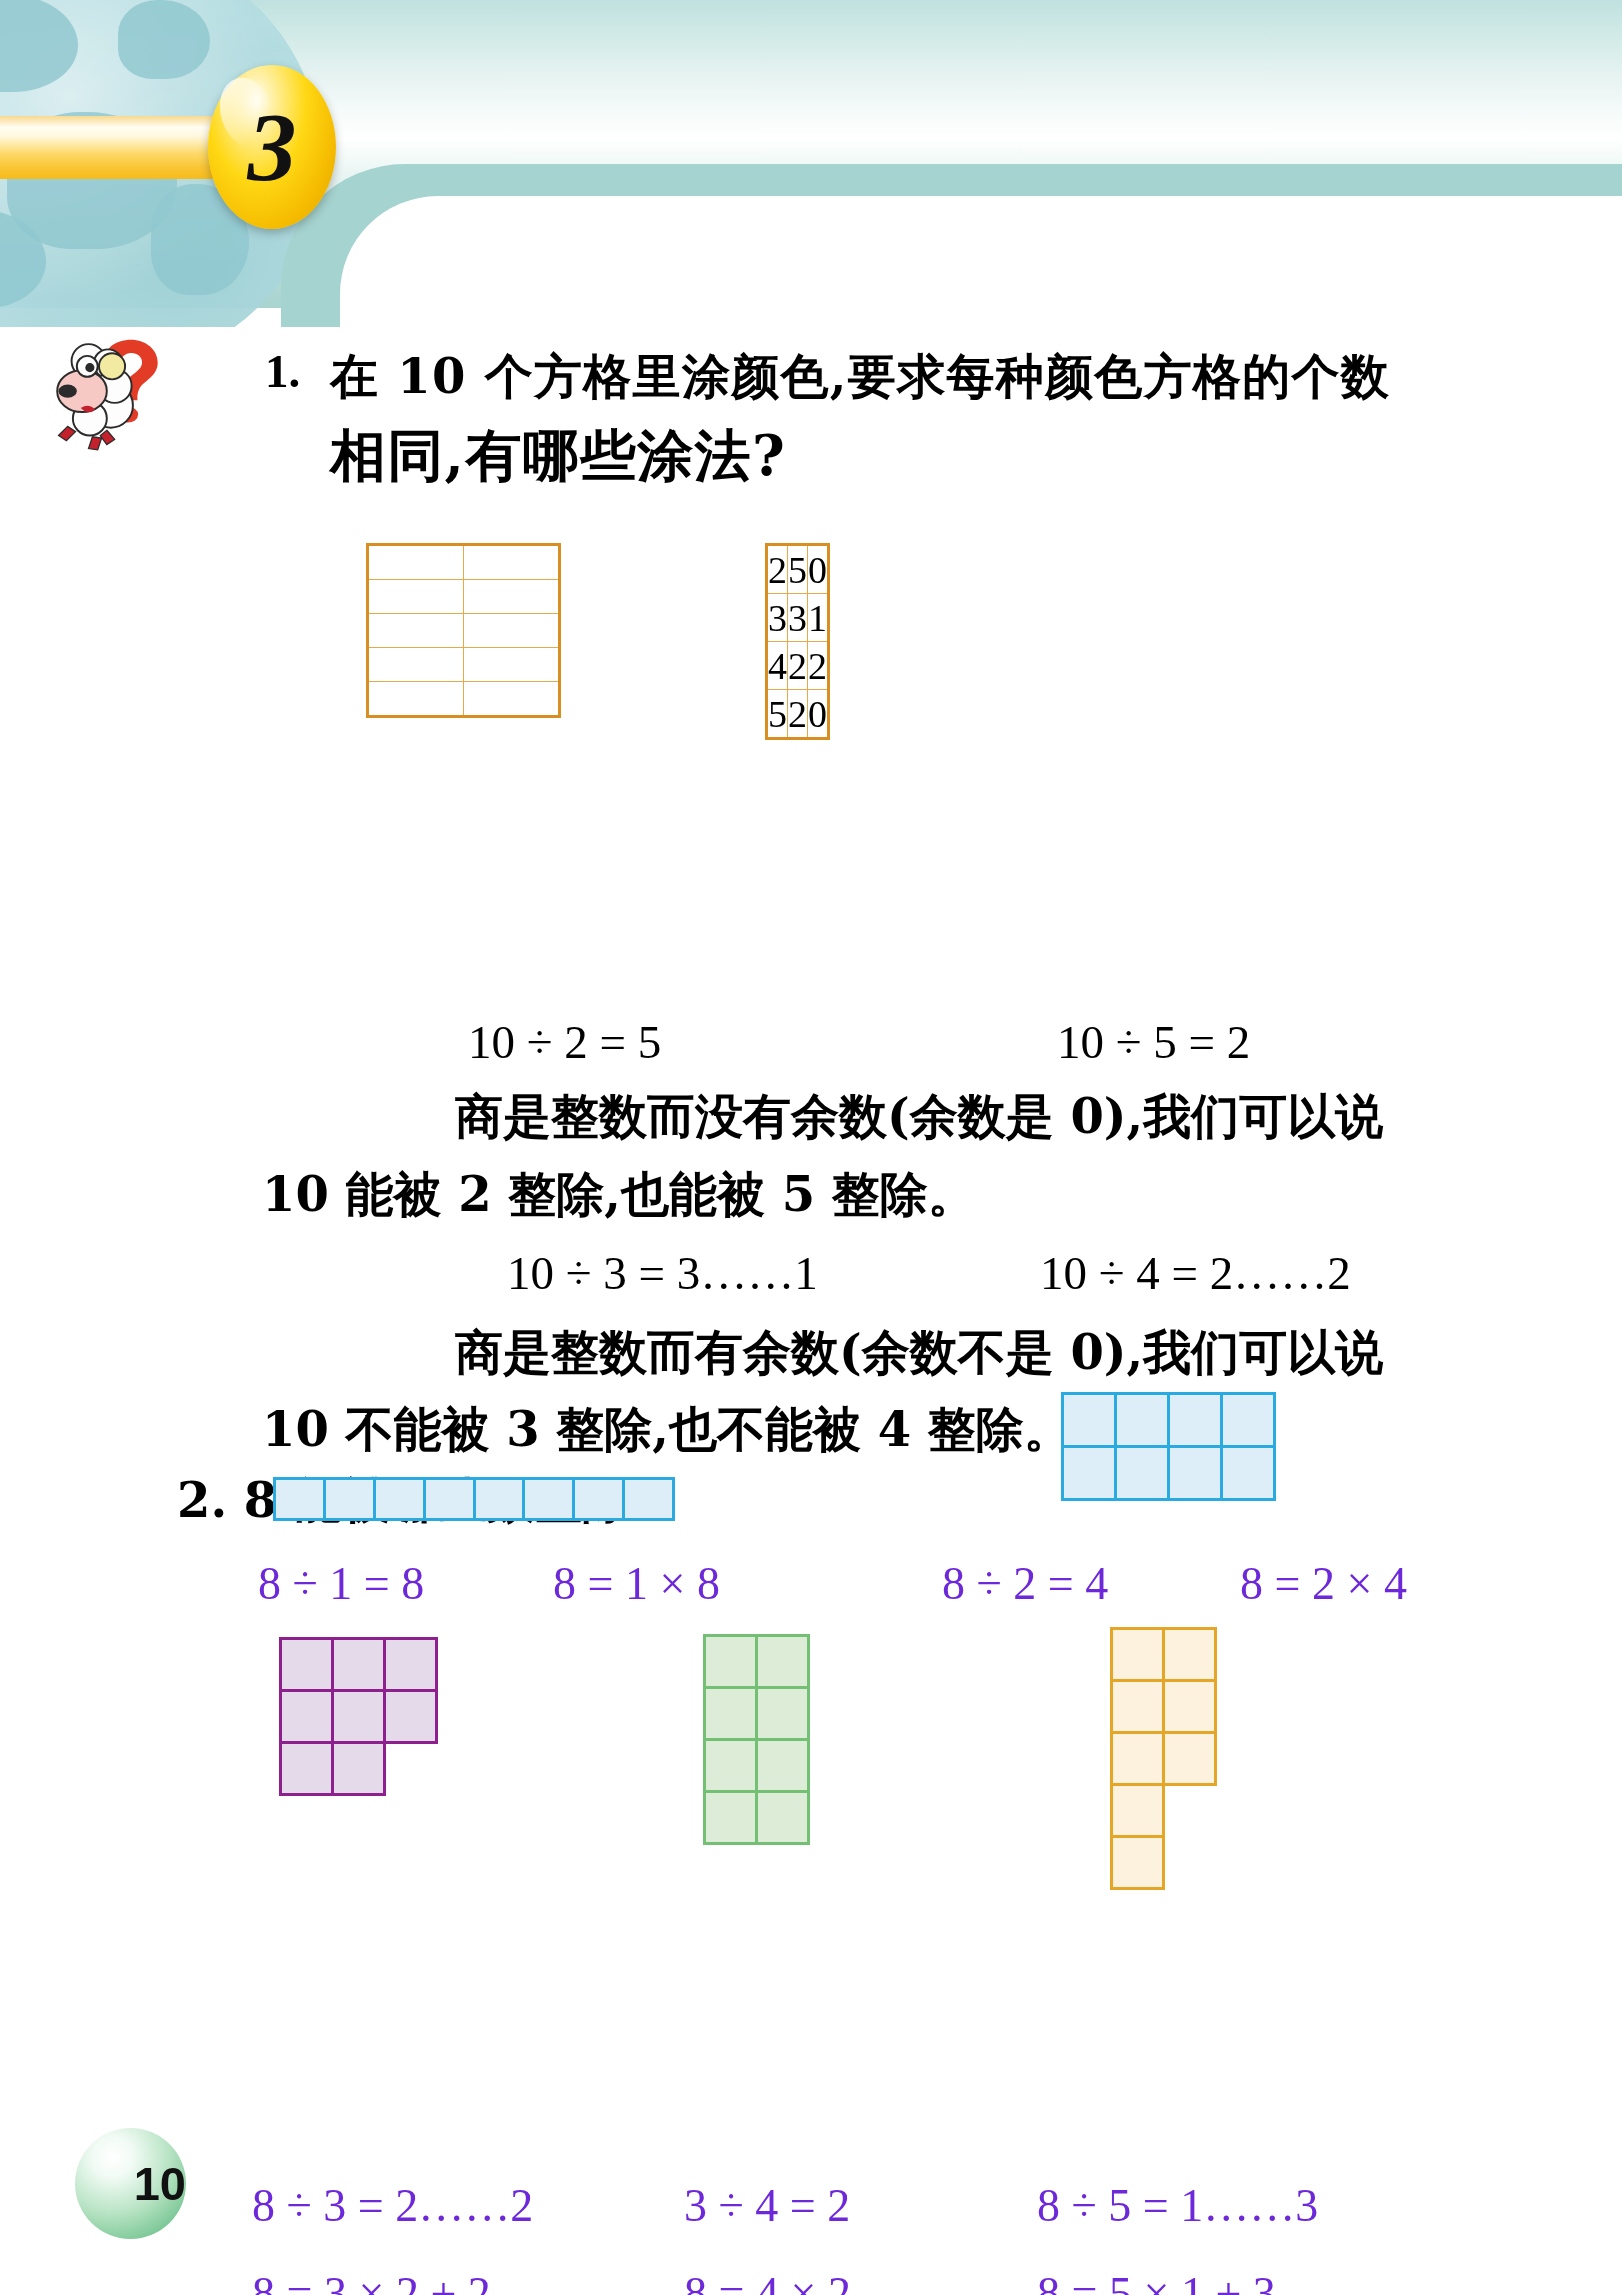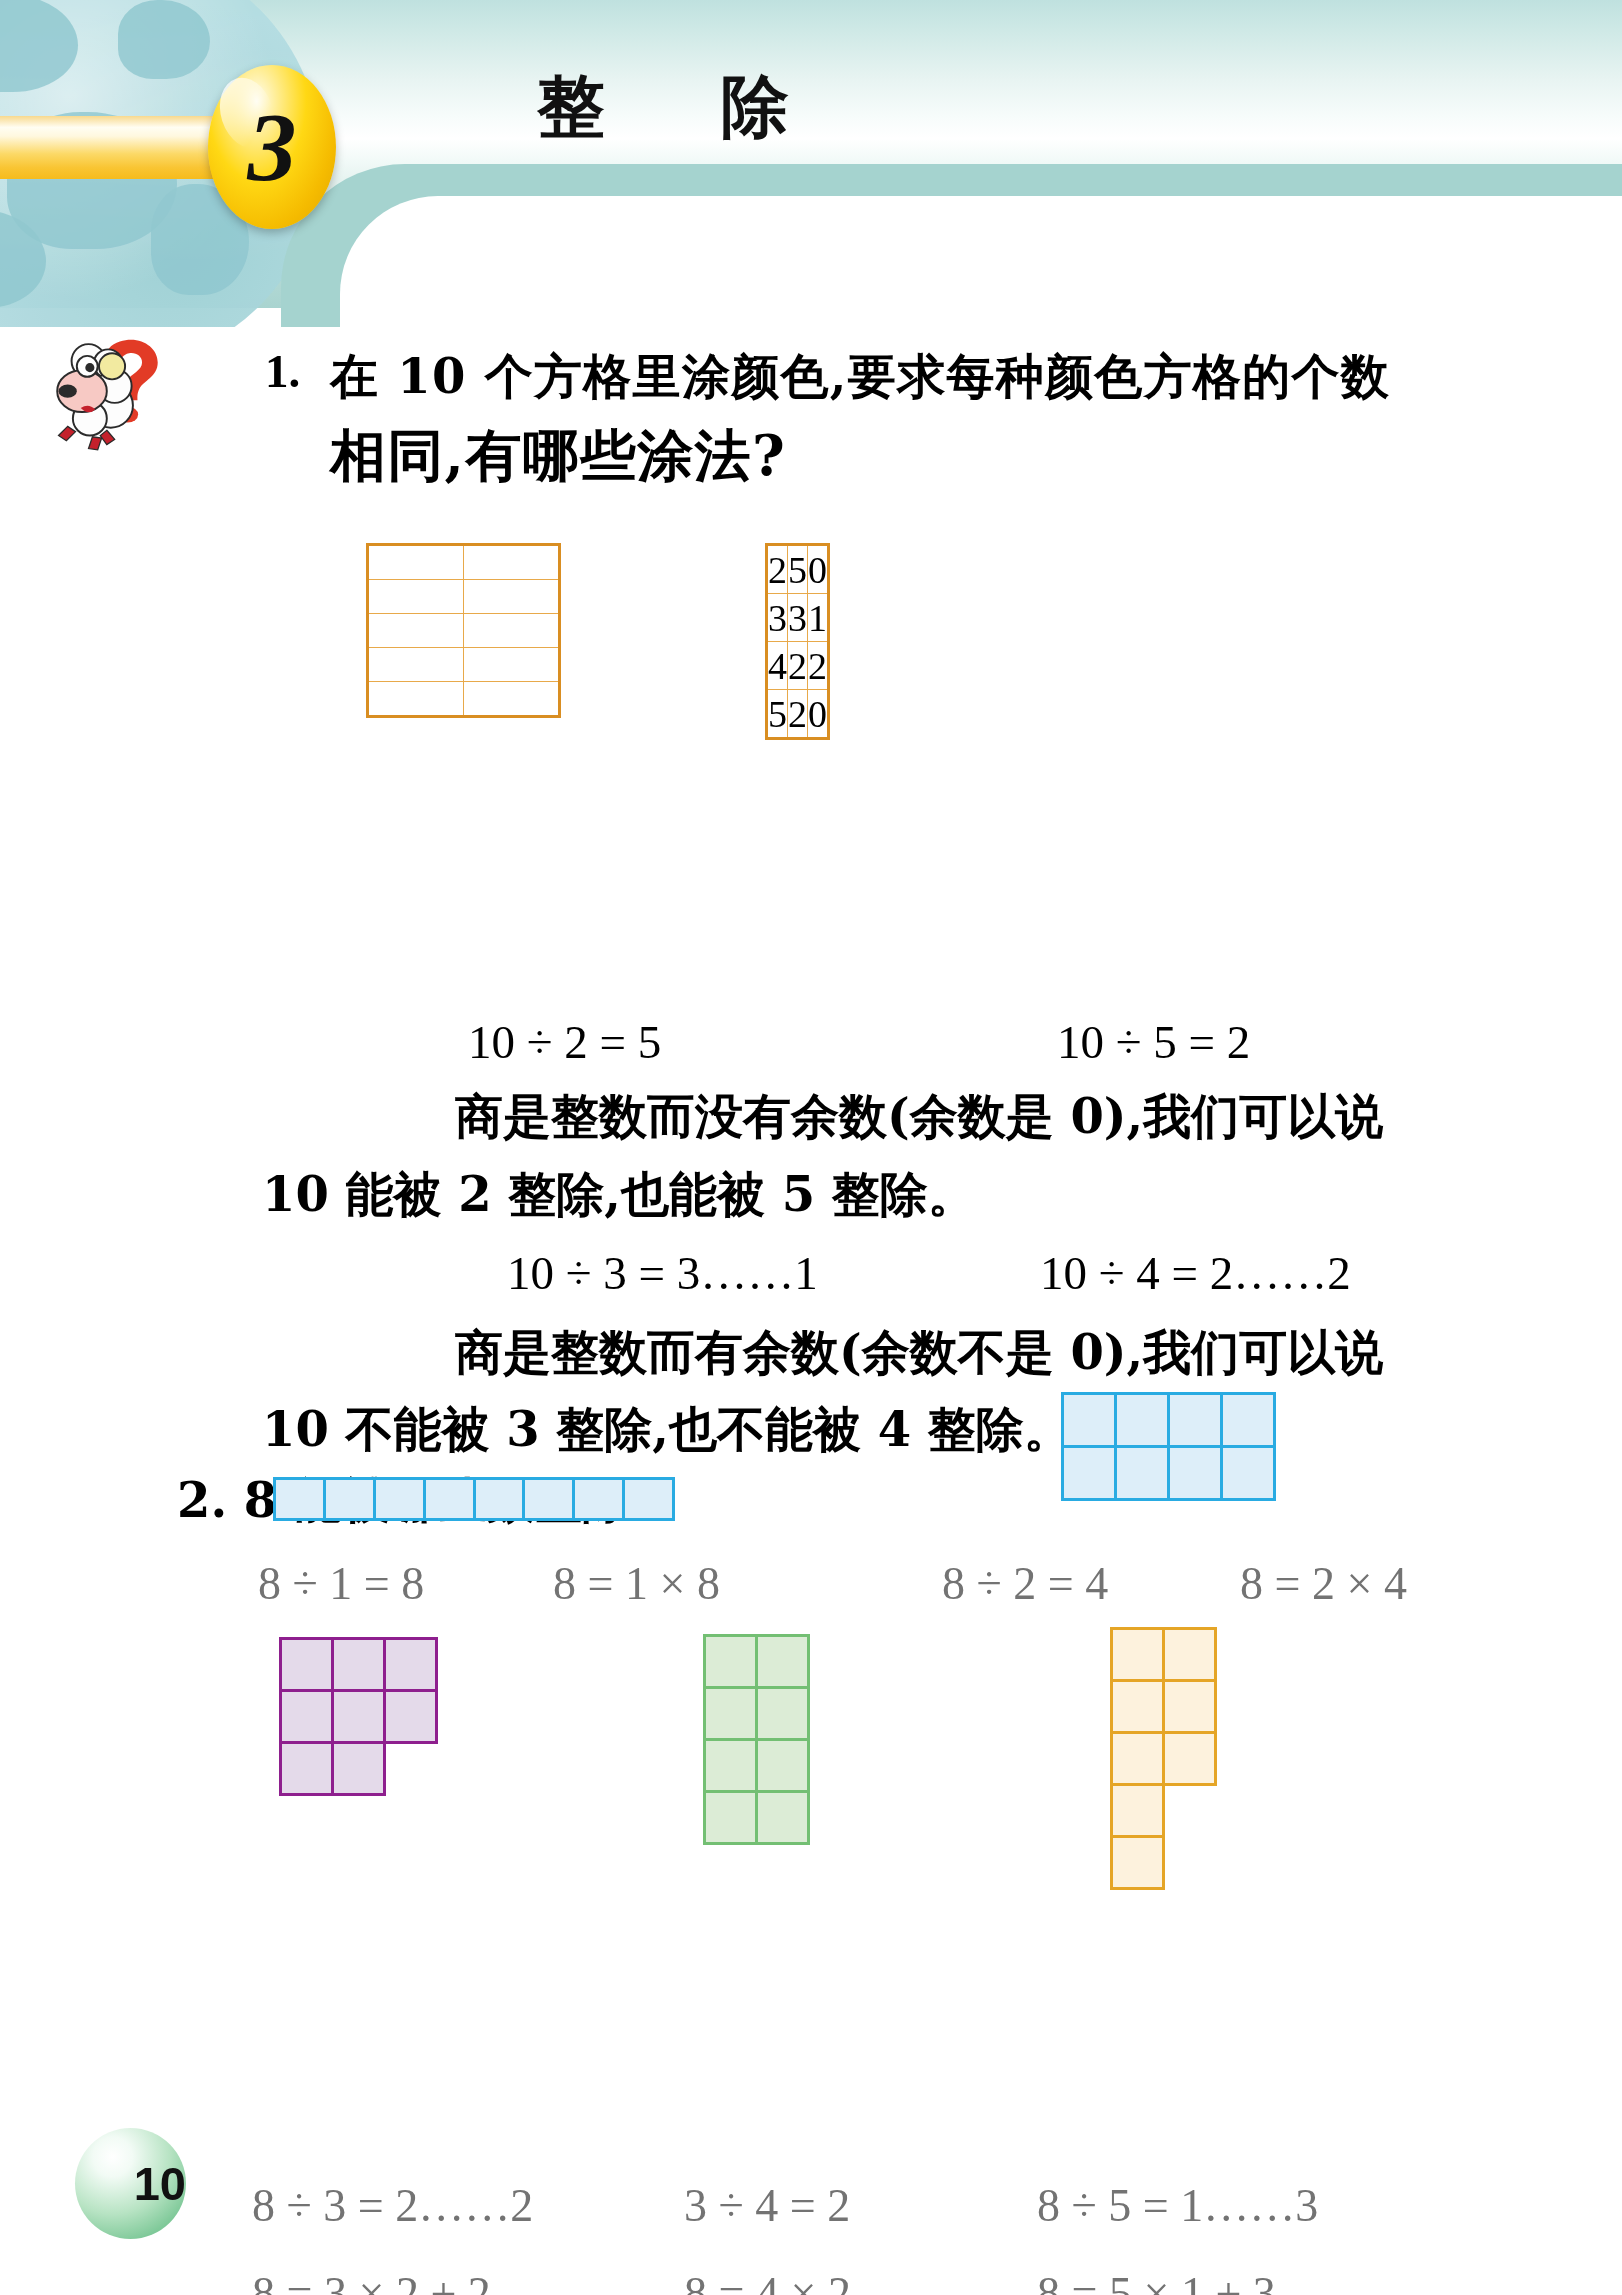--- a/index.html
+++ b/index.html
@@ -170,21 +170,21 @@
   .cellgrid .row { display:flex; }
   .cellgrid .cell { box-sizing:border-box; }
 
   
   .grid-8x1 { left:275px; top:1152px; }
   .grid-8x1 .cell { width:53px; height:44px; background:#ddeef9; border:3.3px solid #29abe2; margin:-1.6px; }
   
   .grid-4x2 { left:1063px; top:1067px; }
   .grid-4x2 .cell { width:56px; height:56px; background:#ddeef9; border:3.3px solid #29abe2; margin:-1.6px; }
 
-  .eqline { position:absolute; font-size:46px; font-family:"Liberation Serif", serif; color:#737373; white-space:nowrap; }
+  .eqline { position:absolute; font-size:46px; font-family:"Liberation Serif", serif; color:#6d28d9; white-space:nowrap; }
 
   
   .grid-purple { left:281px; top:1312px; }
   .grid-purple .cell { width:55px; height:55px; background:#e4daea; border:3.3px solid #8e1f8e; margin:-1.6px; }
   
   .grid-green { left:705px; top:1309px; }
   .grid-green .cell { width:55px; height:55px; background:#dcecd6; border:3.3px solid #73bf73; margin:-1.6px; }
   
   .grid-orange { left:1112px; top:1302px; }
   .grid-orange .cell { width:55px; height:55px; background:#fdf2dd; border:3.3px solid #e5a526; margin:-1.6px; }
@@ -219,21 +219,20 @@
   <div class="hdr-teal-curve"></div>
   <div class="hdr-white-curve2"></div>
 
   <div class="yellow-bar"></div>
 
   <div class="badge-3">
     <div class="hl"></div>
     <div class="num">3</div>
   </div>
 
-  <div class="hdr-title">整  除</div>
 </div>
 
 <div class="content">
 
   <div class="q1-block">
 
     <svg class="sheep" viewBox="0 0 190 190">
 
       <path d="M104 10 c30 -10 58 8 58 32 c0 22 -22 28 -28 40 c-4 8 -3 14 -3 18 l-24 0 c0 -10 -1 -20 7 -30 c8 -11 24 -16 24 -28 c0 -10 -10 -16 -20 -14 c-9 2 -13 8 -14 16 l-24 -4 c2 -16 10 -26 24 -30 z" fill="#e23b26"></path>
       <ellipse cx="116" cy="122" rx="16" ry="12" fill="#e23b26"></ellipse>

